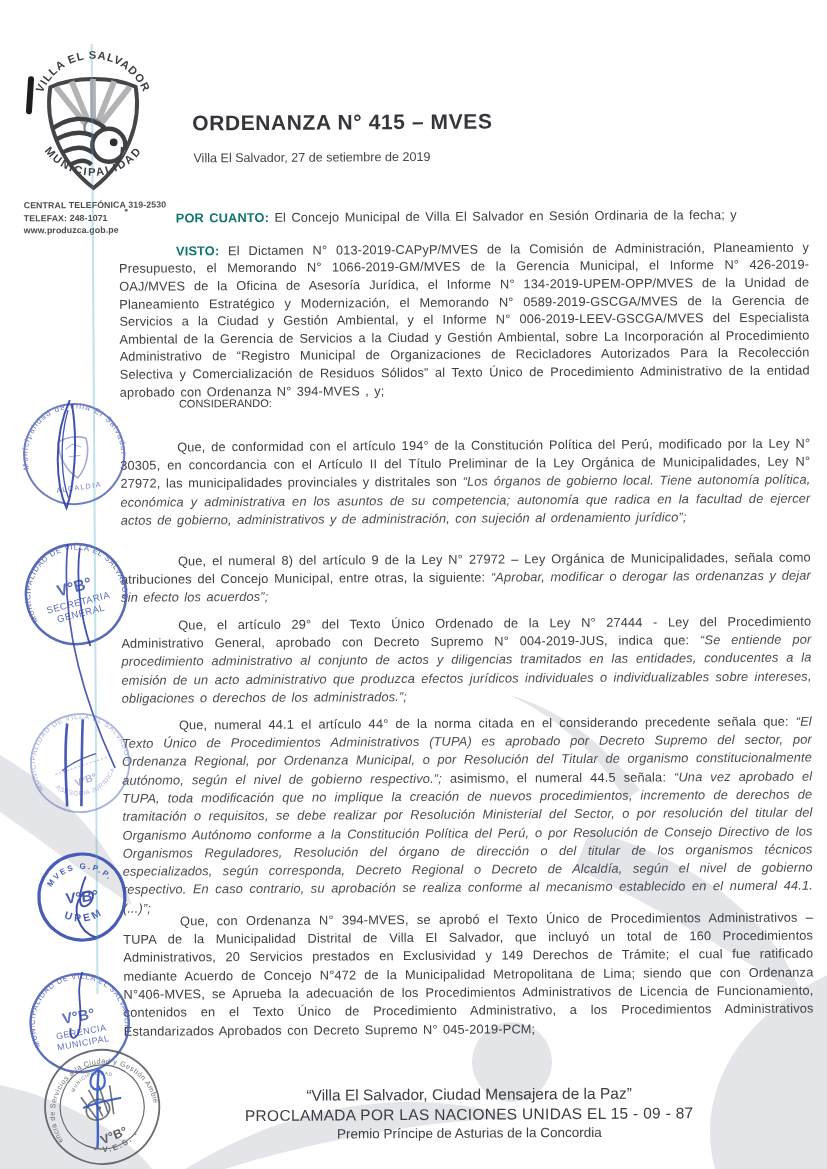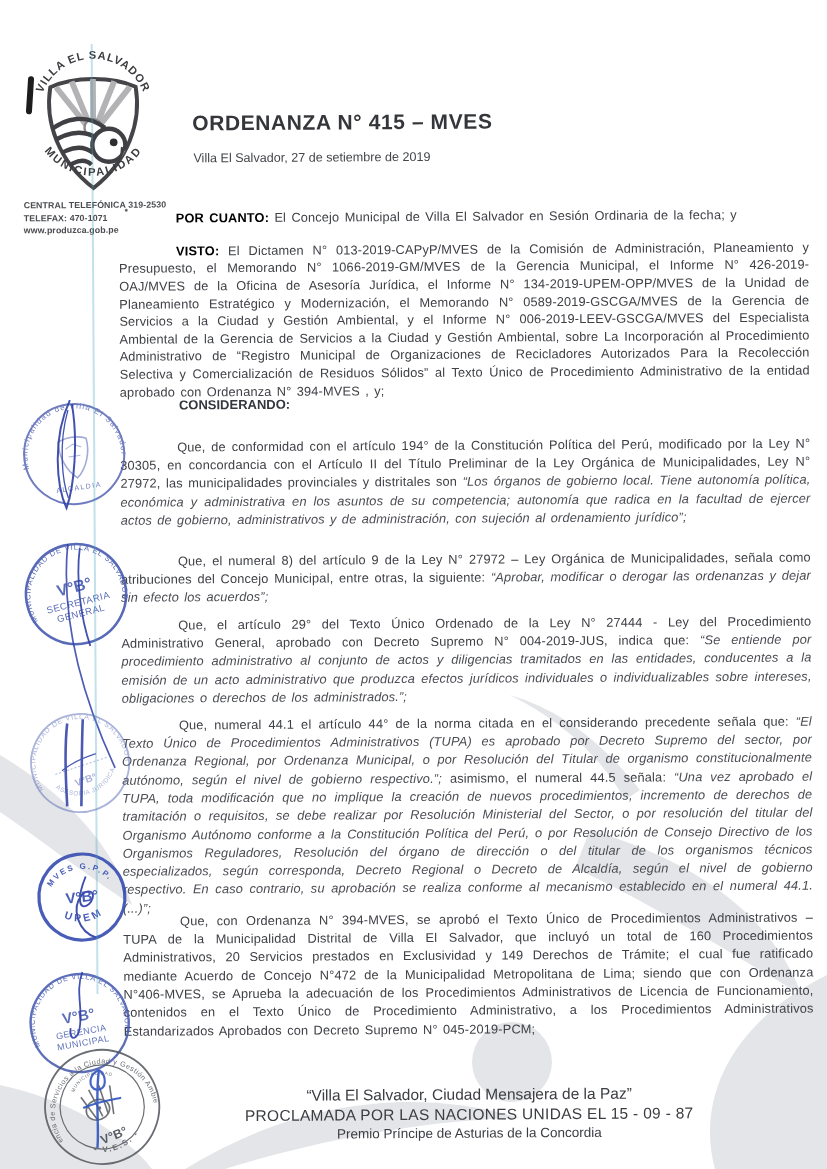--- a/index.html
+++ b/index.html
@@ -11,24 +11,24 @@
   
   #logo-svg{position:absolute;left:30px;top:46px;z-index:2;}
   .contact{position:absolute;left:26px;top:197px;width:150px;text-align:left;
            font-size:8.8px;font-weight:700;color:#4a4c50;line-height:12.5px;z-index:2;letter-spacing:.1px;}
   .doc-title{position:absolute;left:195px;top:110px;font-size:21px;font-weight:700;
              letter-spacing:.6px;color:#34363a;z-index:2;}
   .doc-date{position:absolute;left:196px;top:150px;font-size:12.6px;color:#44464b;z-index:2;}
   
   .par{position:absolute;left:121px;width:690px;text-align:justify;z-index:2;
        font-size:12.8px;line-height:18.3px;letter-spacing:.15px;word-spacing:1.6px;color:#3f4146;}
-  .par b{color:#000000;}
+  .par b{color:#0f766e;}
   .indent{text-indent:57px;}
   .it{font-style:italic;color:#4b4d53;}
-  .heading{position:absolute;left:180px;font-weight:700;font-size:13px;color:#35373c;z-index:2;}
+  .heading{position:absolute;left:180px;font-weight:400;font-size:11px;color:#35373c;z-index:2;}
   .visto{line-height:17.6px;}
   
   .footer{position:absolute;left:121px;top:1085px;width:690px;text-align:center;z-index:2;color:#3b3d42;}
   .footer .f1{font-size:15.5px;line-height:19.5px;}
   .footer .f2{font-size:15.5px;line-height:19.5px;letter-spacing:.3px;}
   .footer .f3{font-size:13.5px;line-height:19.5px;}
   
   .stamp{position:absolute;z-index:5;}
   
   #scanline{position:absolute;left:94px;top:42px;width:1.5px;height:950px;
@@ -94,21 +94,21 @@
         <circle cx="89" cy="97" r="4" fill="#2e2e32"></circle>
         <path d="M98,104 L120,110 L97,116 Z" fill="#fff" stroke="#3f3f44" stroke-width="3.5"></path>
       </g>
       <text font-size="11.5" font-weight="700" fill="#3b3d41" letter-spacing="2">
         <textPath href="#lg-bot" startOffset="50%" text-anchor="middle">MUNICIPALIDAD</textPath>
       </text>
     </svg>
 
     <div class="contact">
       <div>CENTRAL TELEFÓNICA 319-2530</div>
-      <div>TELEFAX: 470-1071</div>
+      <div>TELEFAX: 248-1071</div>
       <div>www.produzca.gob.pe</div>
     </div>
 
     <div class="doc-title">ORDENANZA N° 415 – MVES</div>
     <div class="doc-date">Villa El Salvador, 27 de setiembre de 2019</div>
 
     <p class="par indent" style="top:195px"><b>POR CUANTO:</b><span> El Concejo Municipal de Villa El Salvador en Sesión Ordinaria de la fecha; y</span></p>
 
     <p class="par indent visto" style="top:228px"><b>VISTO:</b><span> El Dictamen N° 013-2019-CAPyP/MVES de la Comisión de Administración, Planeamiento y Presupuesto, el Memorando N° 1066-2019-GM/MVES de la Gerencia Municipal, el Informe N° 426-2019-OAJ/MVES de la Oficina de Asesoría Jurídica, el Informe N° 134-2019-UPEM-OPP/MVES de la Unidad de Planeamiento Estratégico y Modernización, el Memorando N° 0589-2019-GSCGA/MVES de la Gerencia de Servicios a la Ciudad y Gestión Ambiental, y el Informe N° 006-2019-LEEV-GSCGA/MVES del Especialista Ambiental de la Gerencia de Servicios a la Ciudad y Gestión Ambiental, sobre La Incorporación al Procedimiento Administrativo de “Registro Municipal de Organizaciones de Recicladores Autorizados Para la Recolección Selectiva y Comercialización de Residuos Sólidos” al Texto Único de Procedimiento Administrativo de la entidad aprobado con Ordenanza N° 394-MVES , y;</span></p>
 

